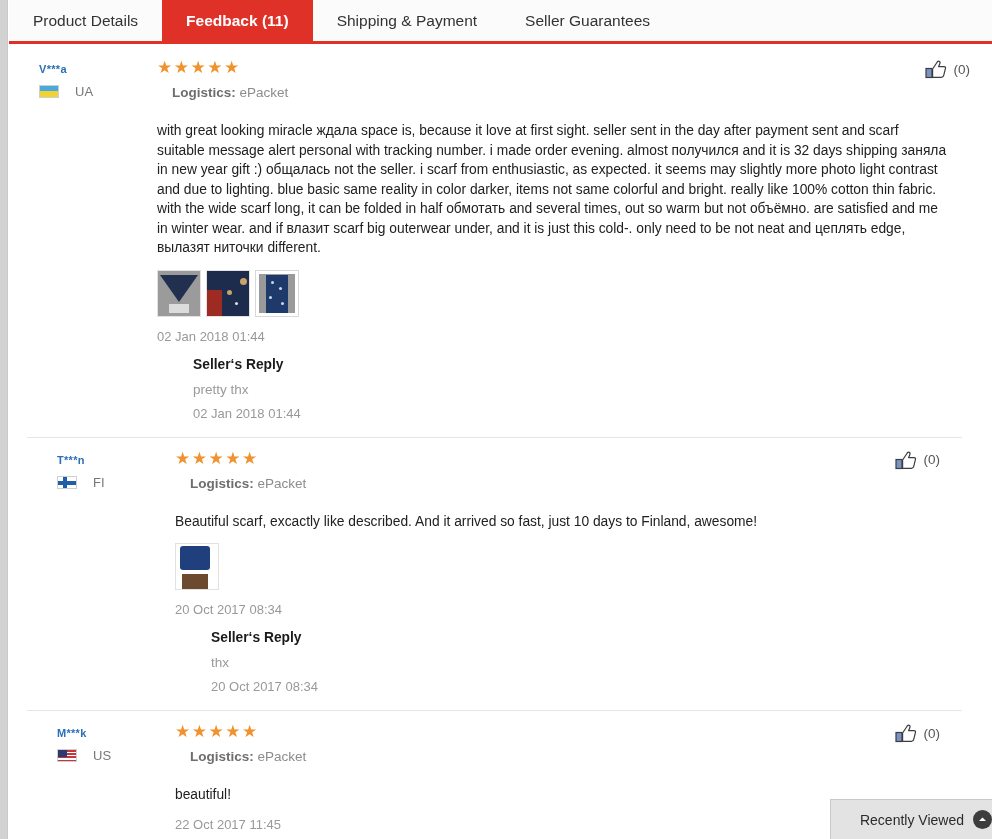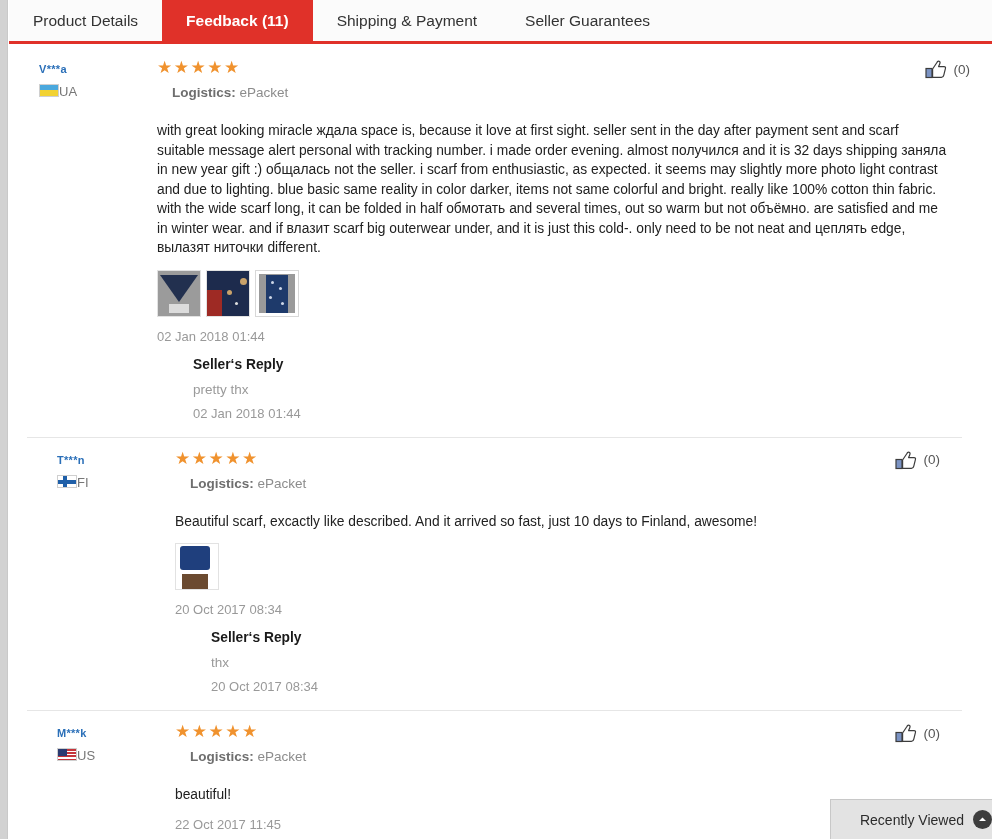--- a/index.html
+++ b/index.html
@@ -94,21 +94,22 @@
     color: #2a6fb8;
     font-weight: bold;
     font-size: 11px;
     letter-spacing: 0.3px;
     line-height: 18px;
     cursor: pointer;
   }
   .reviewer-country {
     margin-top: 6px;
     display: flex;
-    gap: 0;
+    align-items: center;
+    gap: 16px;
     font-size: 13px;
     color: #777777;
   }
   .flag {
     width: 20px;
     height: 13px;
     display: inline-block;
     border: 1px solid #cfcfcf;
     position: relative;
     overflow: hidden;

